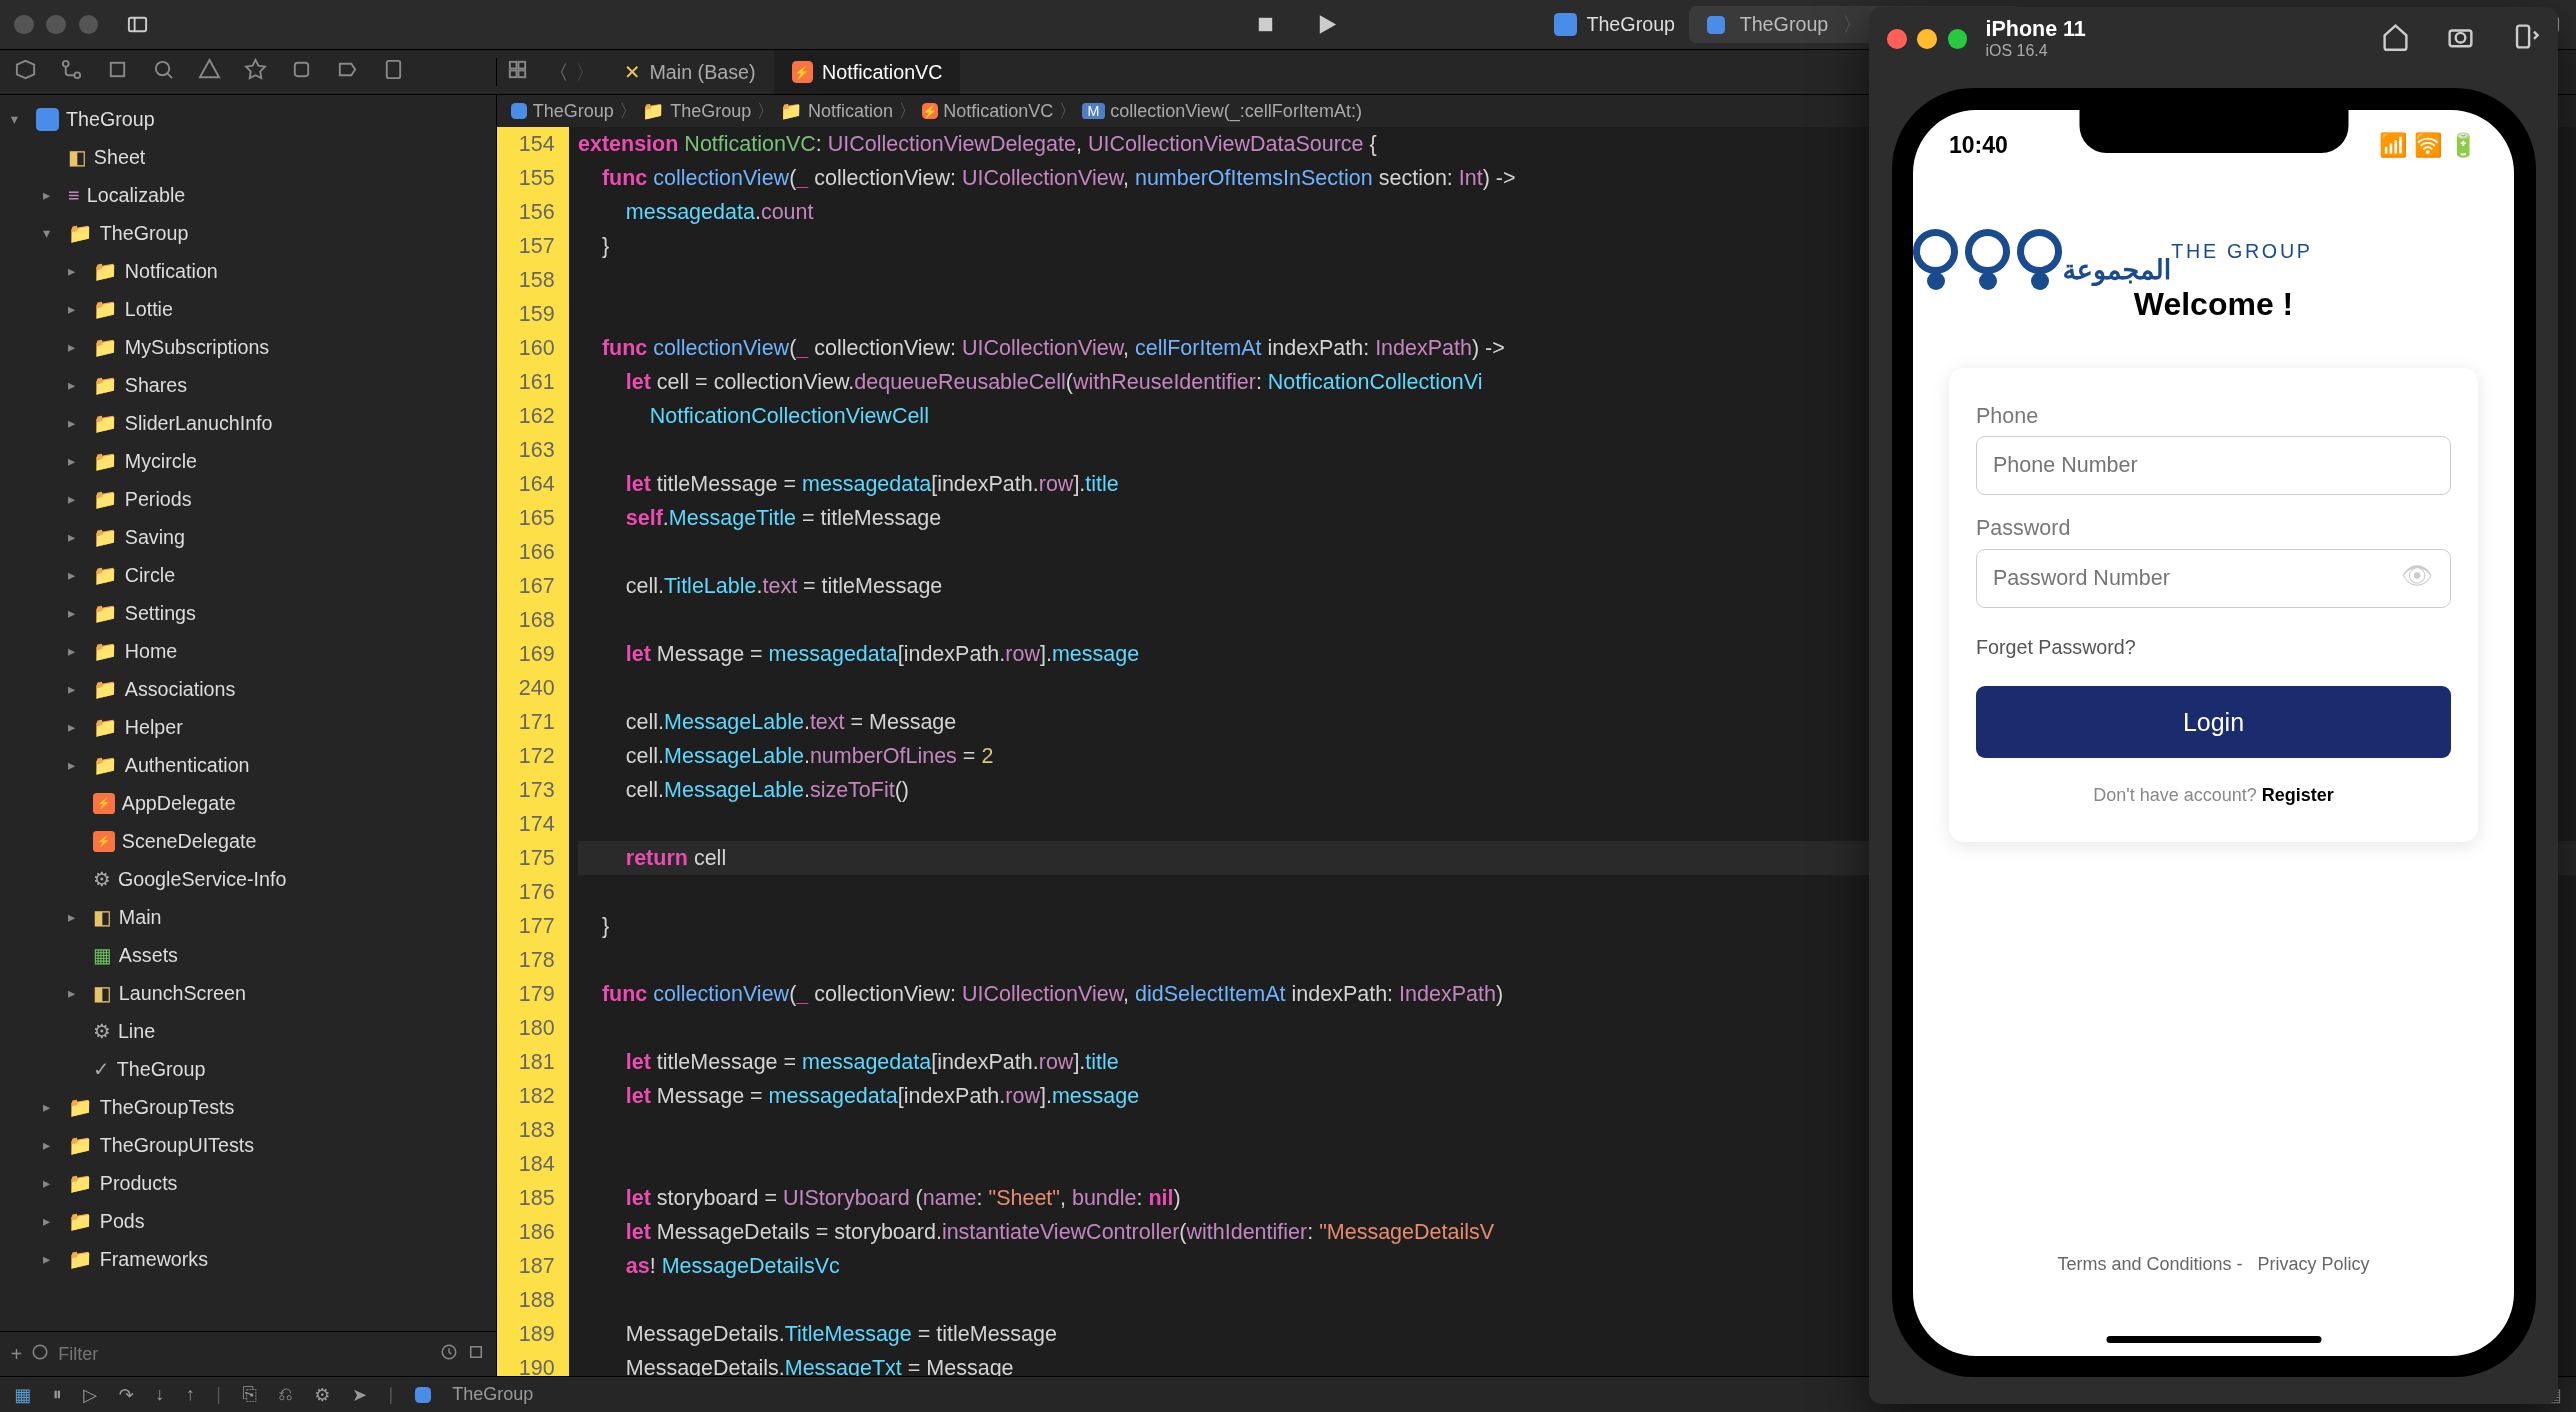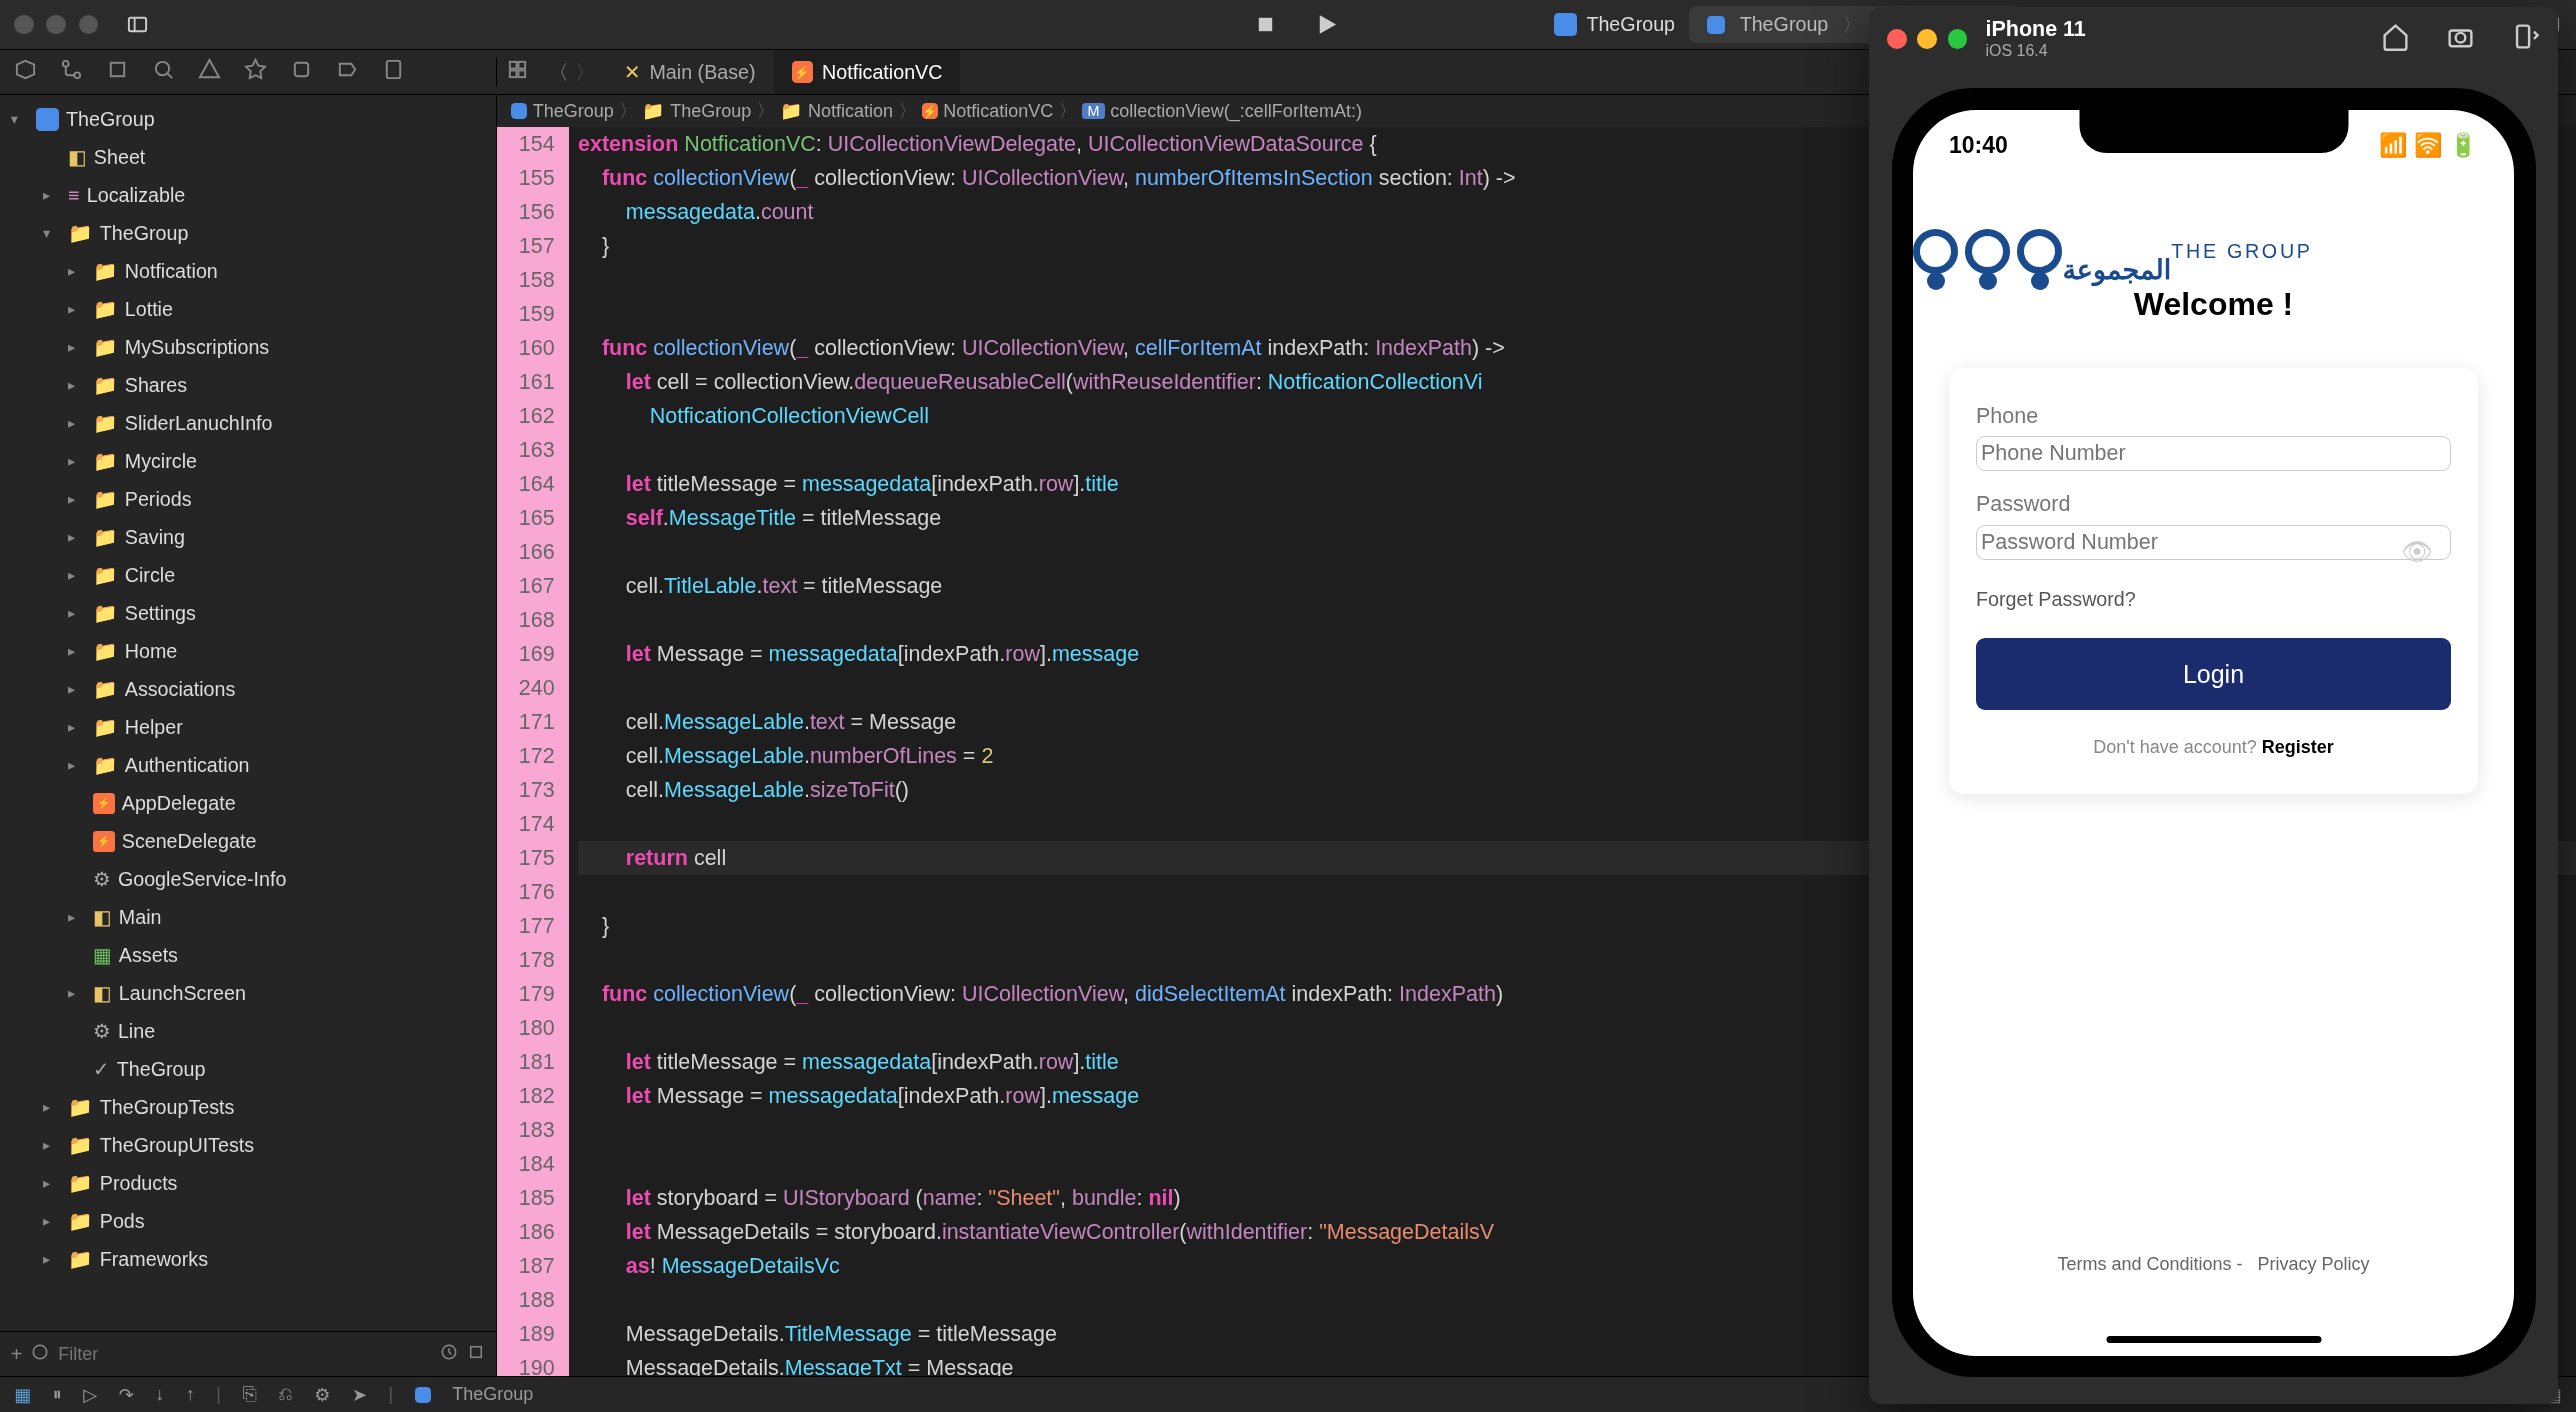--- a/index.html
+++ b/index.html
@@ -42,21 +42,21 @@
     .sidebar-foot { height: 45px; border-top: 0.9px solid #000; display: flex; align-items: center; padding: 0 10.7px; gap: 9px; color: #888; }
     .filter-input { flex: 1; background: transparent; border: none; color: #ccc; outline: none; font-size: 18px; }
     
     
     .editor-area { flex: 1; display: flex; flex-direction: column; background: #1e1e1e; position: relative; }
     .breadcrumb { height: 32px; background: #252525; display: flex; align-items: center; padding: 0 14.3px; color: #aaa; font-size: 18px; gap: 5.4px; }
     .bc-item { display: flex; align-items: center; gap: 5.4px; }
     .bc-sep { color: #666; }
     .bc-method { background: #4f7ec7; color: #fff; padding: 0 5.4px; border-radius: 3.6px; font-size: 14.3px; }
     .code-wrap { flex: 1; display: flex; overflow: auto; font-family: "SF Mono", Menlo, monospace; font-size: 21.5px; line-height: 34px; }
-    .gutter { width: 72px; text-align: right; color: #666; padding-right: 14.3px; user-select: none; background: #f9a8d4; }
+    .gutter { width: 72px; text-align: right; color: #666; padding-right: 14.3px; user-select: none; background: #fde047; }
     .gutter div { height: 34px; }
     .code { flex: 1; white-space: pre; padding-left: 9px; color: #d4d4d4; }
     .code div { height: 34px; }
     .k-magenta { color: #eb4cb1; font-weight: 600; }
     .k-teal { color: #5dd8ff; }
     .k-blue { color: #6fb3ff; }
     .k-green { color: #78c279; }
     .k-purple { color: #c586c0; }
     .k-string { color: #e88c6f; }
     .k-num { color: #d6c878; }
@@ -85,21 +85,21 @@
     .status-bar { height: 72px; display: flex; justify-content: space-between; align-items: center; padding: 0 36px; color: #000; font-size: 23px; font-weight: 600; }
     .logo-area { display: flex; flex-direction: row; align-items: center; margin-top: 36px; }
     .logo-circles { display: flex; gap: 7.2px; }
     .logo-circles span { width: 45px; height: 45px; border: 7.2px solid #1a4b8e; border-radius: 50%; position: relative; }
     .logo-circles span::after { content: ''; position: absolute; width: 18px; height: 18px; background: #1a4b8e; border-radius: 50%; bottom: -22.4px; left: 50%; transform: translateX(-50%); }
     .logo-text-ar { margin-top: 36px; color: #1a4b8e; font-size: 27px; font-weight: 700; }
     .logo-text-en { color: #1a4b8e; font-size: 19.7px; letter-spacing: 2.7px; }
     .welcome { text-align: center; font-size: 32px; font-weight: 600; color: #000; }
     .login-card { margin: 45px 36px; background: #fff; border-radius: 14.3px; box-shadow: 0 3.6px 18px rgba(0,0,0,.1); padding: 36px 27px; }
     .field-label { color: #777; font-size: 21.5px; margin-bottom: 7.2px; }
-    .field-input { width: 100%; border: 0.9px solid #ccc; border-radius: 9px; padding: 4px; font-size: 21.5px; margin-bottom: 21.5px; position: relative; }
+    .field-input { width: 100%; border: 0.9px solid #ccc; border-radius: 9px; padding: 16px; font-size: 21.5px; margin-bottom: 21.5px; position: relative; }
     .field-wrap { position: relative; }
     .eye-ico { position: absolute; right: 18px; top: 45px; font-size: 25px; }
     .forgot { color: #555; font-size: 19.7px; margin: 7.2px 0 27px; }
     .login-btn { width: 100%; background: #1a2b6e; color: #fff; border: none; border-radius: 9px; padding: 21.5px; font-size: 25px; font-weight: 500; }
     .register-row { text-align: center; margin-top: 27px; color: #888; font-size: 18px; }
     .register-row b { color: #000; font-weight: 600; }
     .legal { position: absolute; bottom: 81px; left: 0; right: 0; text-align: center; color: #666; font-size: 18px; }
     .home-ind { position: absolute; bottom: 12.5px; left: 50%; transform: translateX(-50%); width: 215px; height: 7.2px; background: #000; border-radius: 9px; }
     
     svg { width: 23px; height: 23px; fill: none; stroke: currentColor; stroke-width: 2; }

